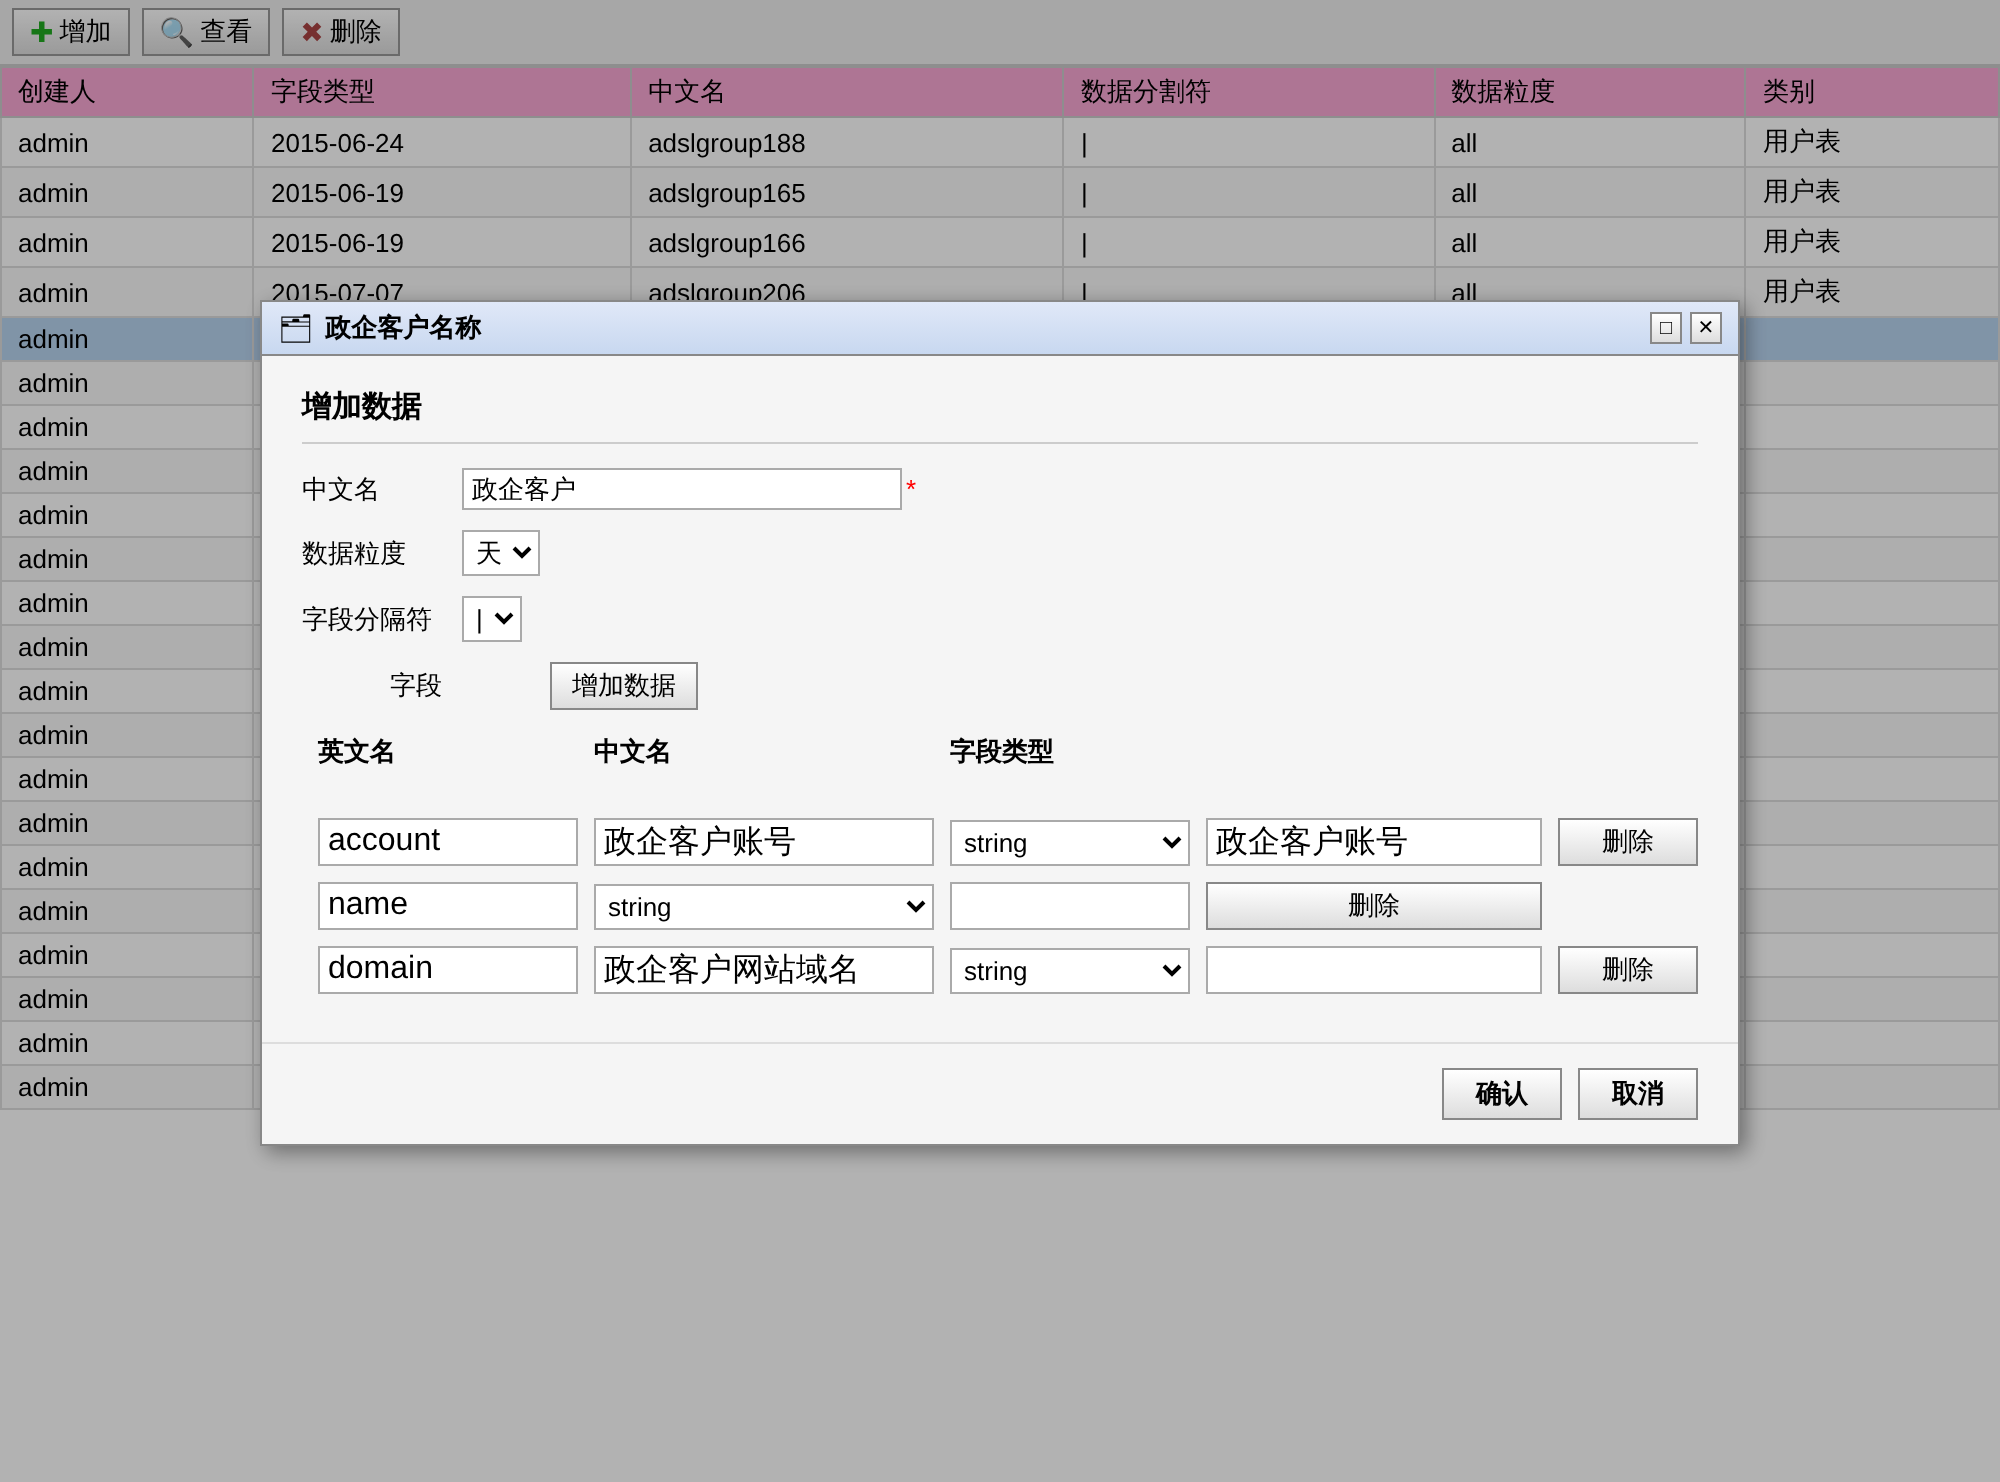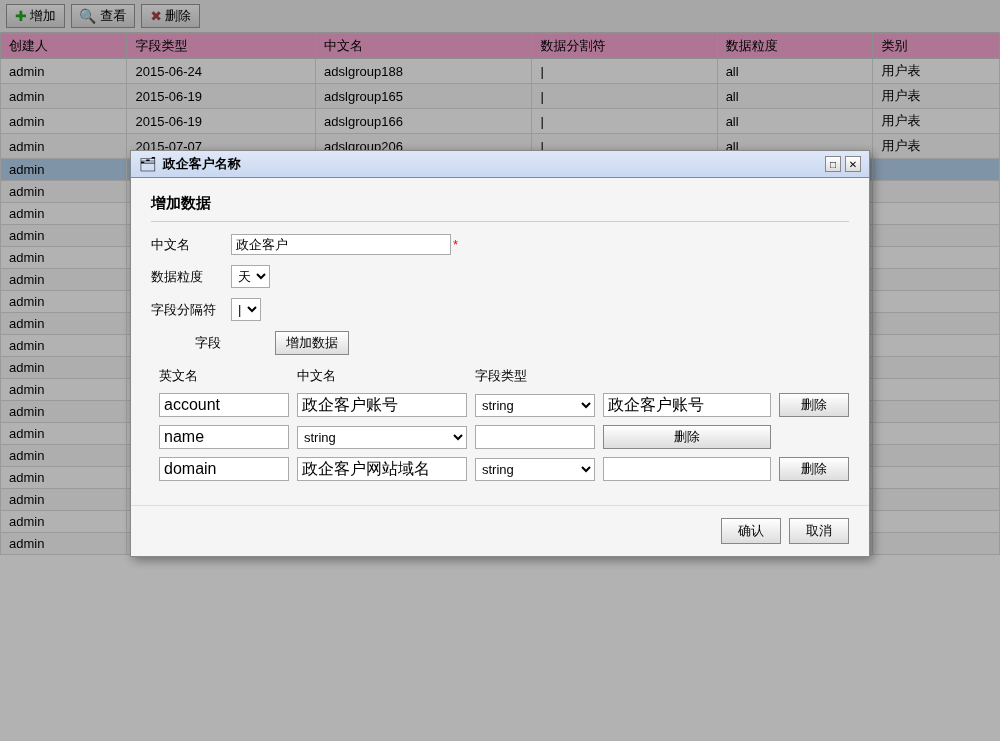--- a/index.html
+++ b/index.html
@@ -168,23 +168,23 @@
       background: linear-gradient(to bottom, #fff, #ddd);
       cursor: pointer;
     }
 
     
     .fields-col-header {
       display: grid;
       grid-template-columns: 130px 170px 120px 1fr 70px;
       gap: 8px;
       padding: 4px 0;
-      font-weight: normal;
-      font-size: 13px;
-      margin-bottom: 4px;
+      font-weight: bold;
+      font-size: 13px;
+      margin-bottom: 20px;
       padding-left: 8px;
     }
     .field-row {
       display: grid;
       grid-template-columns: 130px 170px 120px 1fr 70px;
       gap: 8px;
       align-items: center;
       margin-bottom: 8px;
       padding-left: 8px;
     }
@@ -217,20 +217,21 @@
       justify-content: flex-end;
       gap: 8px;
       border-top: 1px solid #ddd;
     }
     .footer-btn {
       font-size: 13px;
       padding: 3px 16px;
       border: 1px solid #888;
       background: linear-gradient(to bottom, #fff, #ddd);
       cursor: pointer;
+      font-weight: bold;
     }
 
     .page-wrapper {
       background: white;
       min-height: 741px;
       position: relative;
     }
   </style>
 </head>
 <body>

